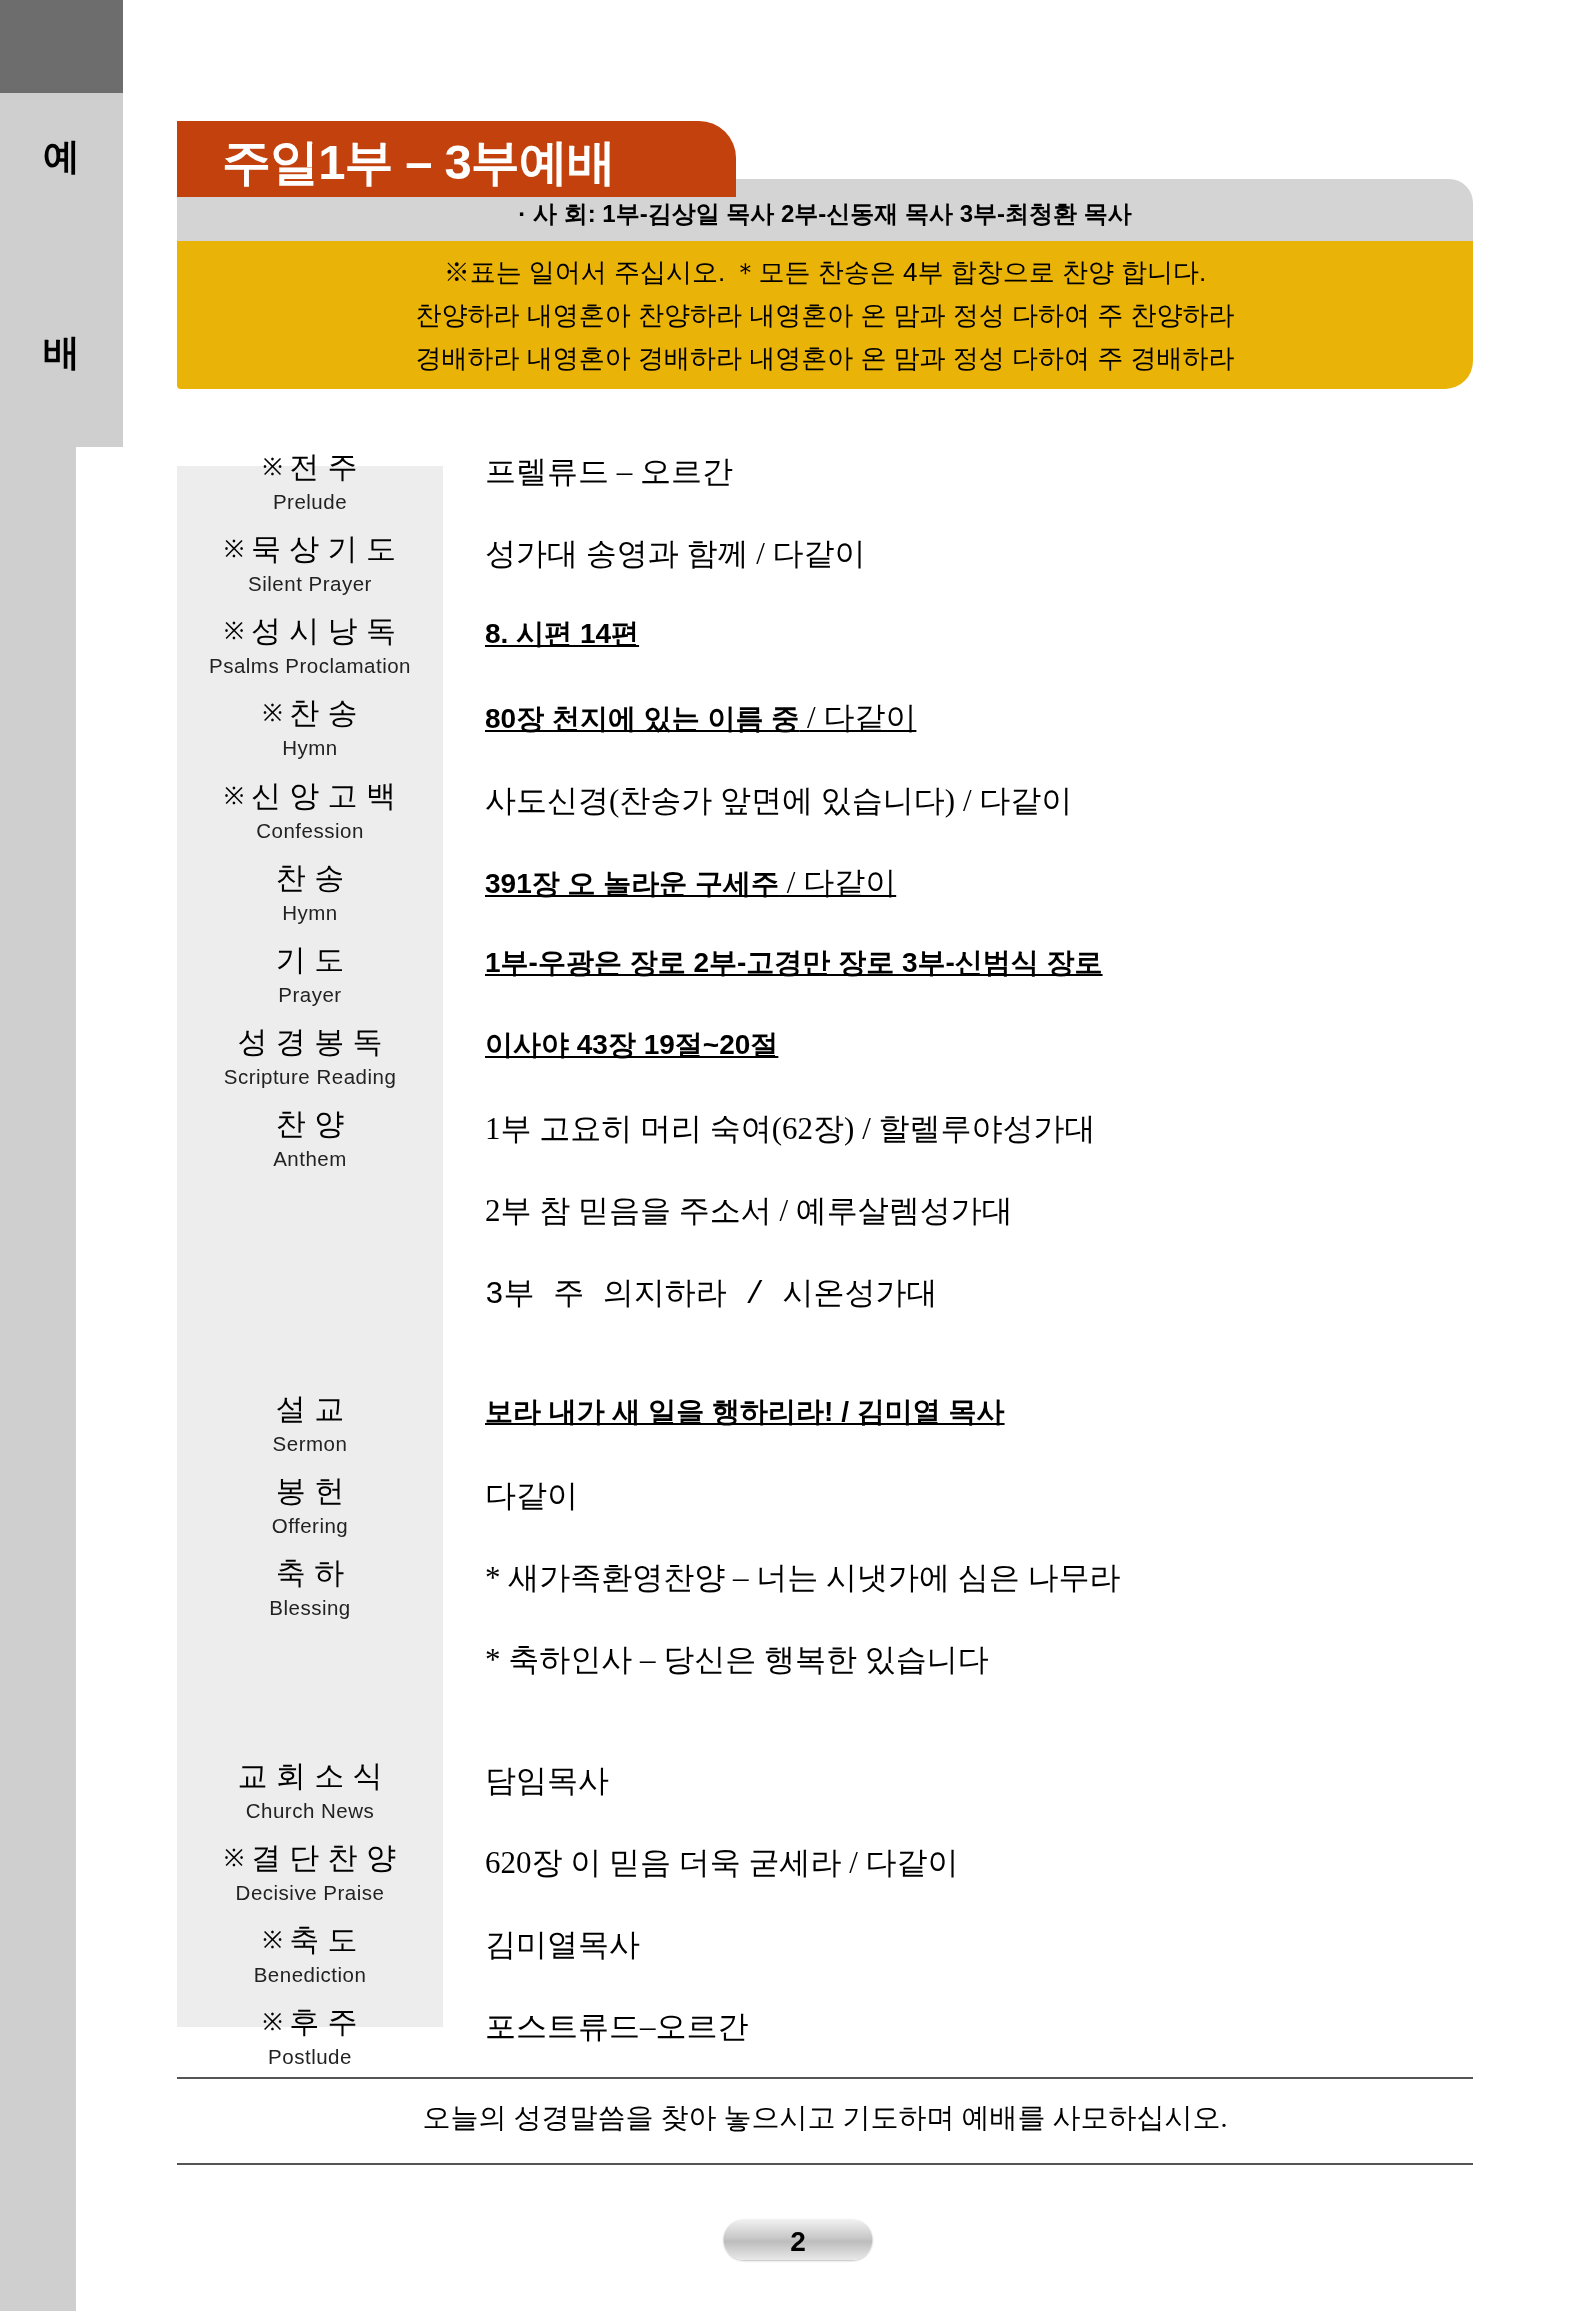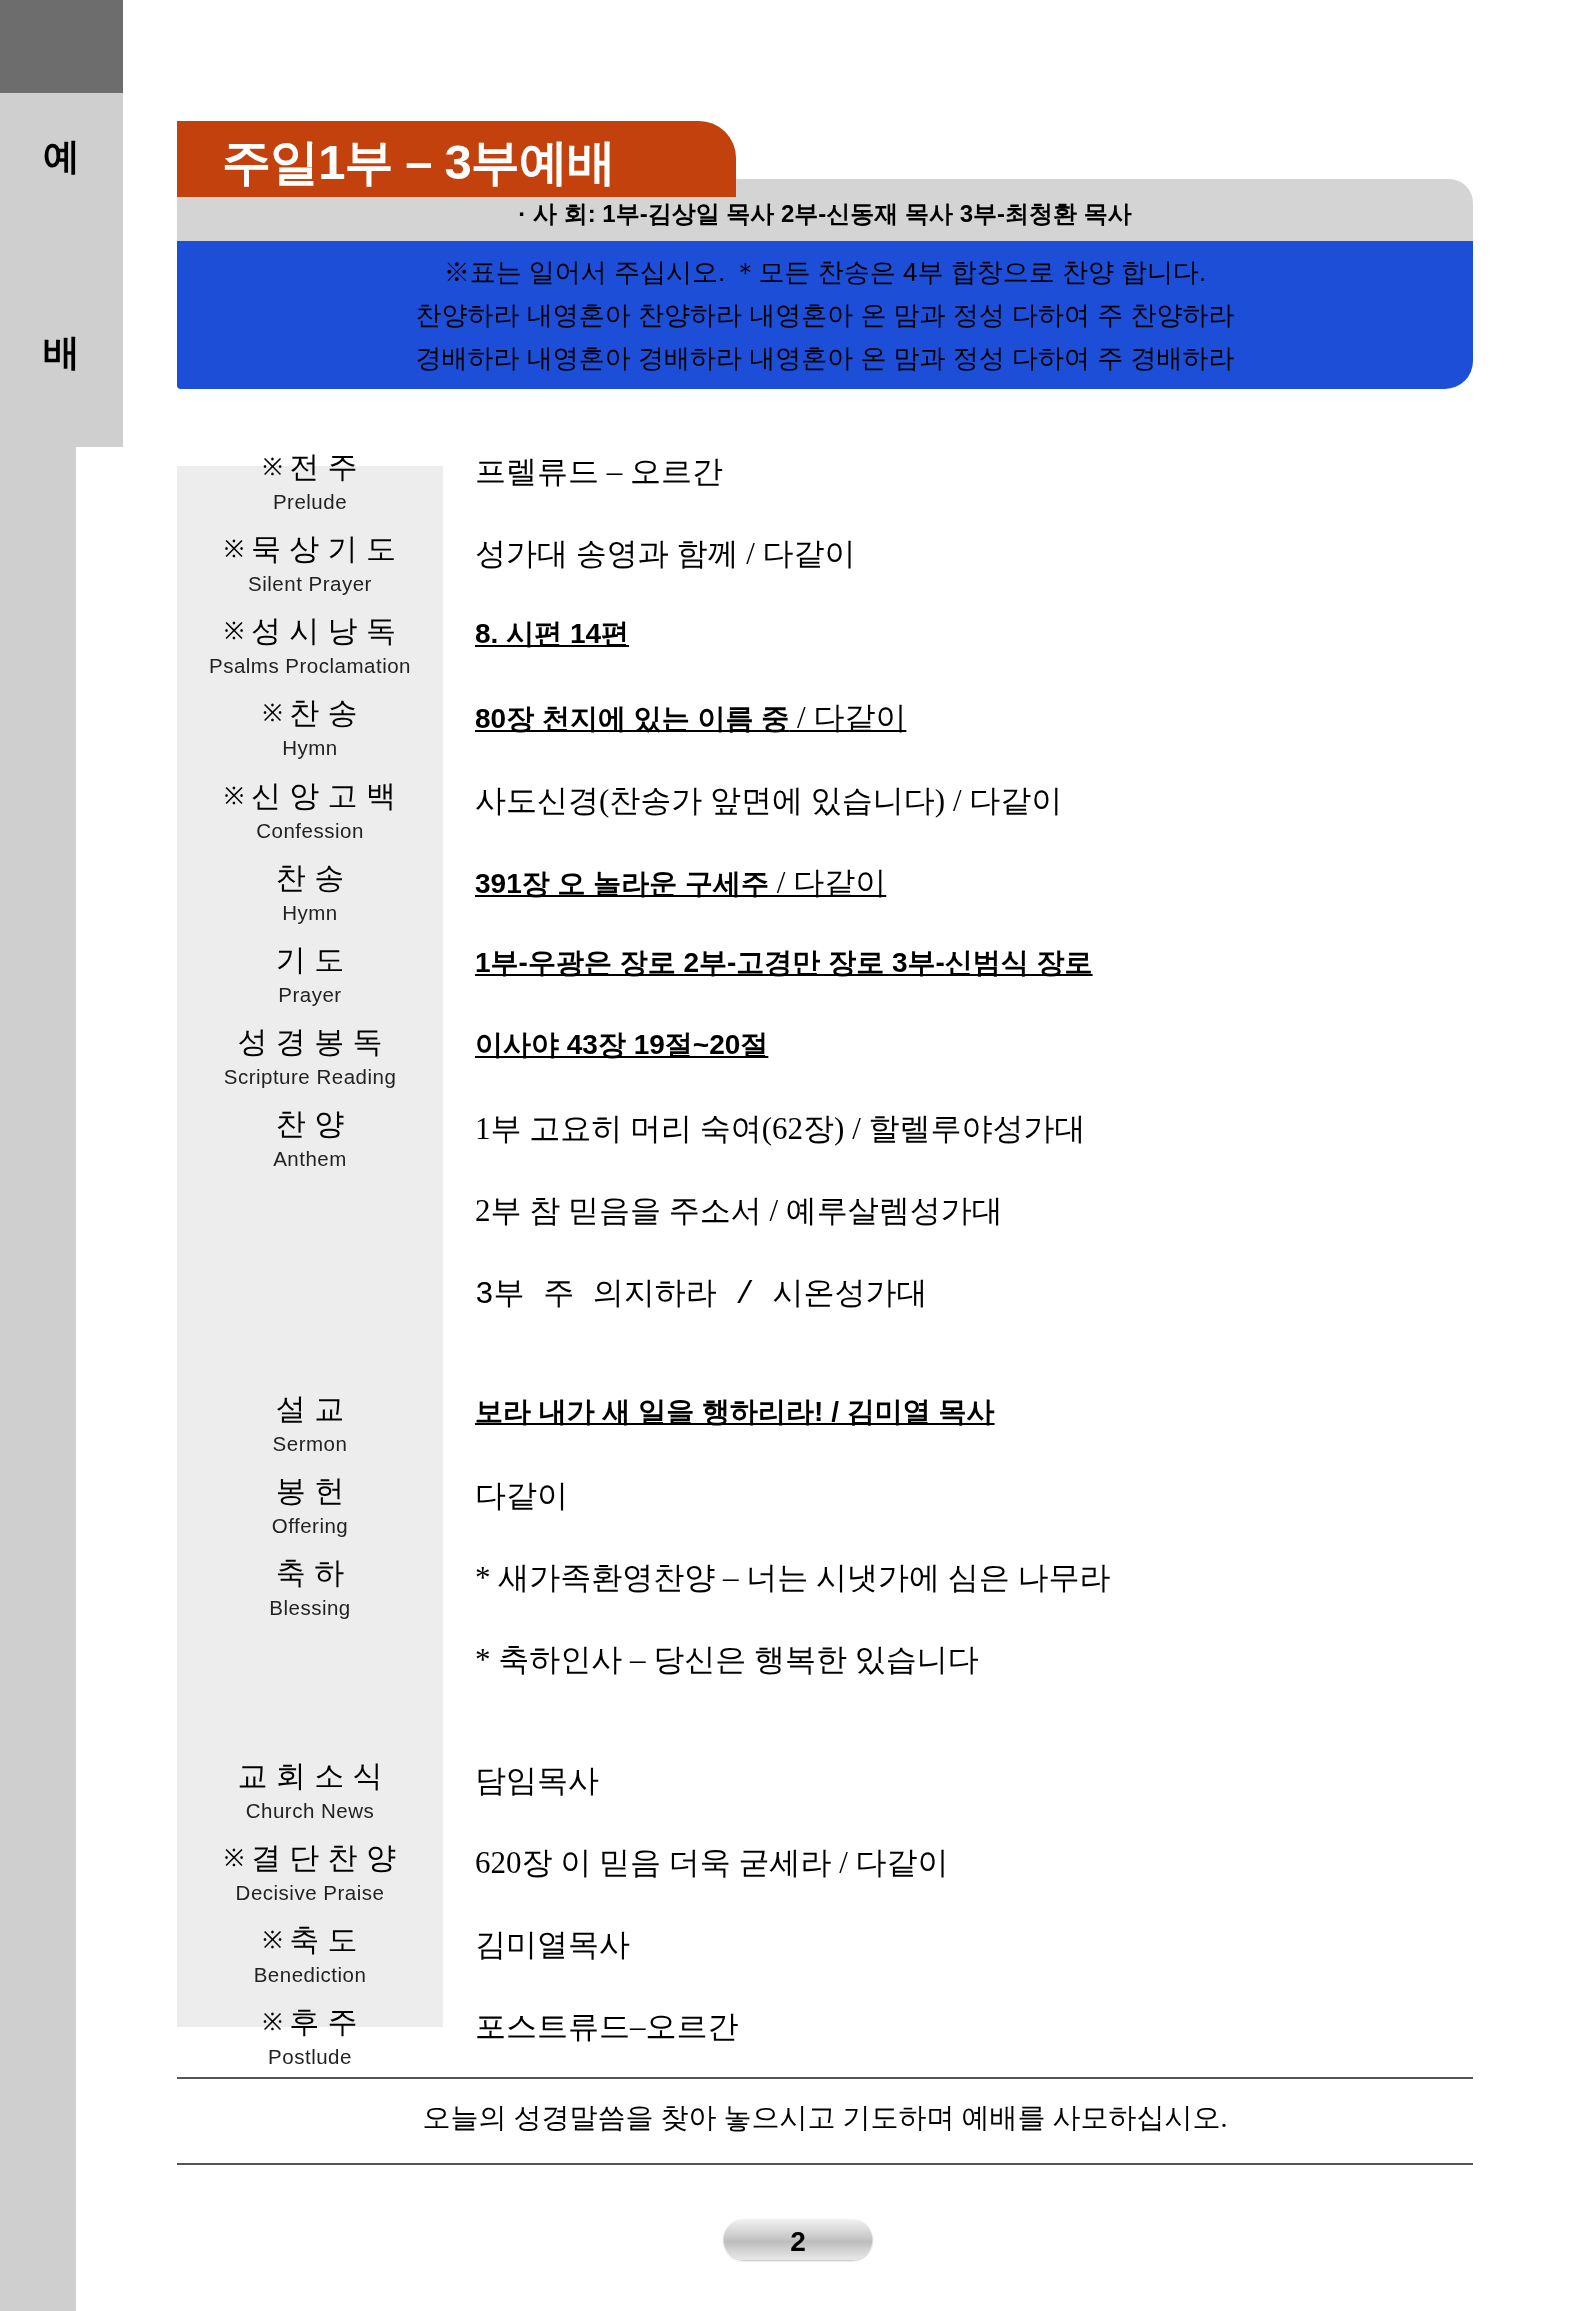--- a/index.html
+++ b/index.html
@@ -105,21 +105,21 @@
     font-weight: bold;
     color: #000;
     white-space: nowrap;
   }
   .notice-box {
     position: absolute;
     left: 0;
     top: 119px;
     width: 1296px;
     height: 149px;
-    background: #1d4ed8;
+    background: #eab308;
     border-bottom-right-radius: 28px;
     border-bottom-left-radius: 3.7px;
     z-index: 1;
   }
   .notice-line {
     position: absolute;
     left: 0;
     right: 0;
     text-align: center;
     font-size: 26px;
@@ -172,21 +172,21 @@
   }
   .lab .en {
     font-size: 20.5px;
     color: #222;
     margin-top: 1.9px;
     white-space: nowrap;
     letter-spacing: 0.5px;
   }
   .val {
     position: absolute;
-    left: 298px;
+    left: 308px;
     font-size: 29px;
     color: #000;
     white-space: nowrap;
     text-align: center;
   }
   .val.bold { font-weight: bold; font-size: 28px; text-decoration: underline; }
   .val.serifish { font-family: "Liberation Serif", serif; font-size: 31px; }
 
   
   .footer-rule {

